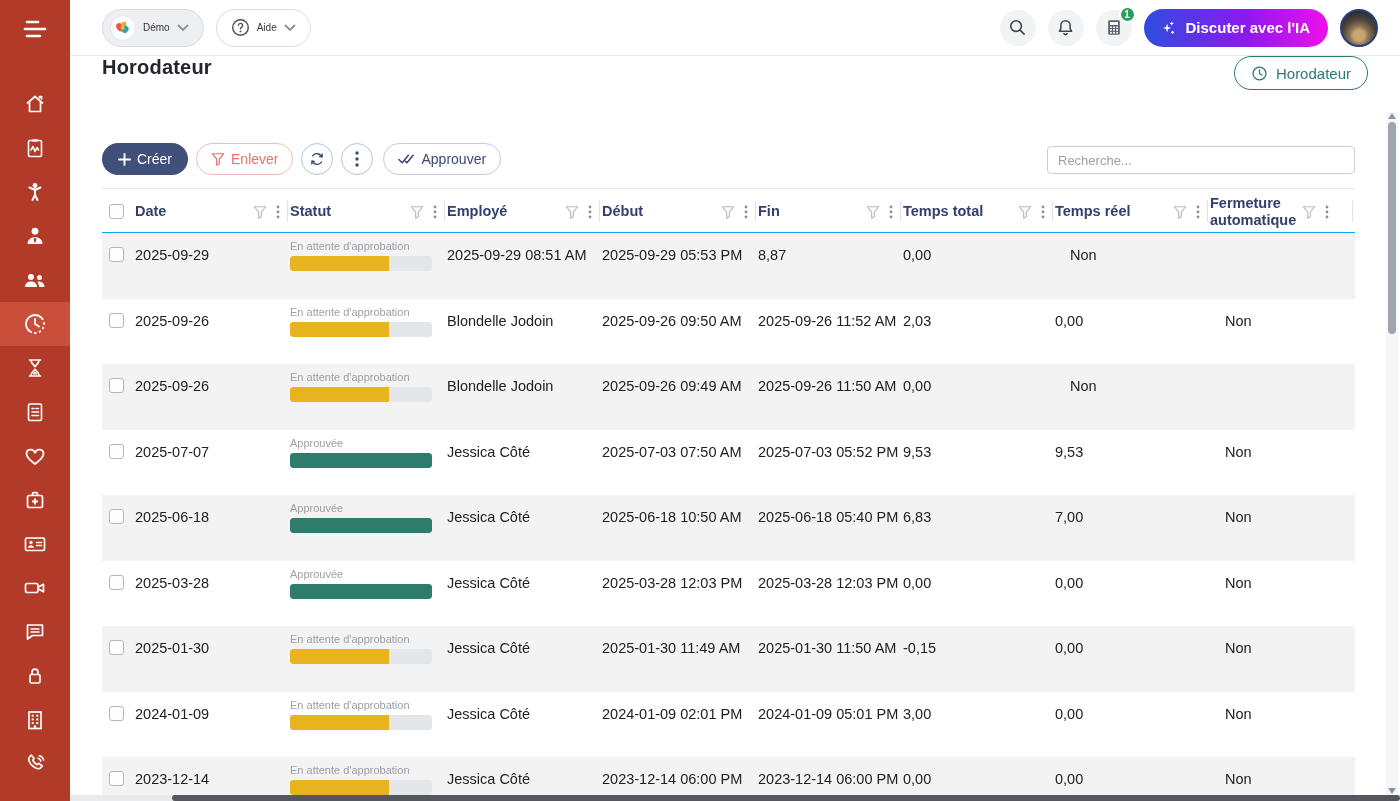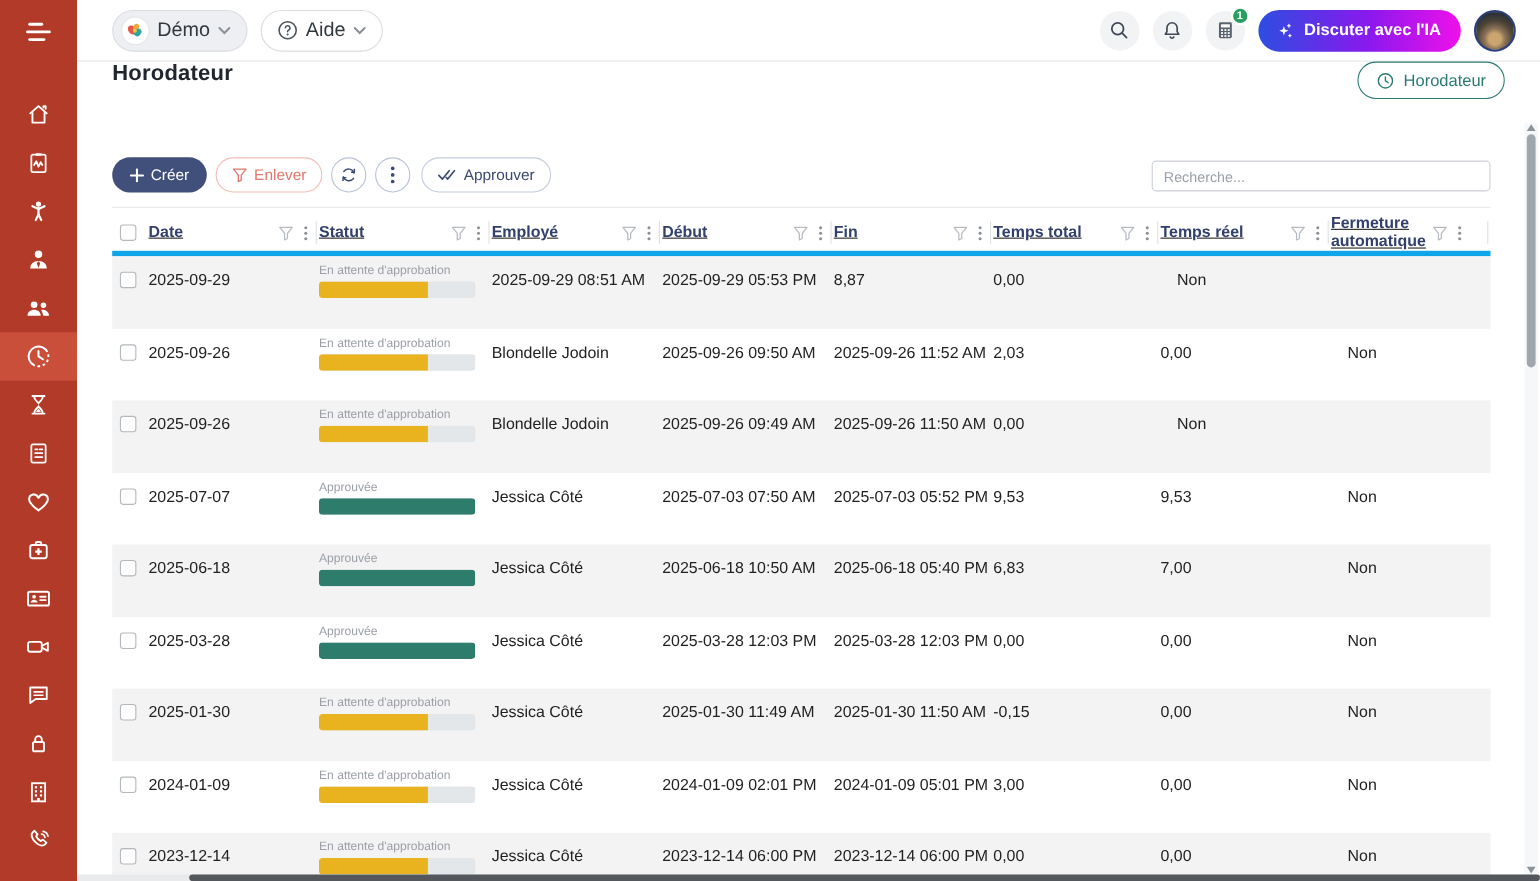--- a/index.html
+++ b/index.html
@@ -12,21 +12,21 @@
   .nav { margin-top:30px; }
   .nav-item { width:70px; height:44px; display:flex; align-items:center; justify-content:center; cursor:pointer; }
   .nav-item.active { background:#c94f3a; }
   .nav-item svg { display:block; }
 
   
   .main { position:absolute; left:70px; top:0; width:1330px; height:801px; background:#fff; }
 
   
   .topbar { height:56px; border-bottom:1px solid #e7e8ea; display:flex; align-items:center; padding:0 22px 0 32px; }
-  .pill { display:inline-flex; align-items:center; gap:7px; height:38px; border-radius:19px; padding:0 14px; font-size:18px; color:#33383f; cursor:pointer; }
+  .pill { display:inline-flex; align-items:center; gap:7px; height:38px; border-radius:19px; padding:0 14px; font-size:10px; color:#33383f; cursor:pointer; }
   .pill.brand { background:#edeff2; border:1px solid #d9dce0; padding-left:7px; }
   .pill.help  { background:#fff; border:1px solid #d9dce0; margin-left:12px; }
   .brand-logo { width:26px; height:26px; border-radius:50%; background:#fff; border:1px solid #e4e6e9; display:flex; align-items:center; justify-content:center; }
   .topbar-right { margin-left:auto; display:flex; align-items:center; gap:12px; }
   .icon-btn { width:36px; height:36px; border-radius:50%; background:#f2f3f5; border:none; display:flex; align-items:center; justify-content:center; cursor:pointer; position:relative; }
   .badge { position:absolute; top:-4px; right:-4px; min-width:17px; height:17px; border-radius:9px; background:#27a05f; border:2px solid #fff; color:#fff; font-size:10px; font-weight:bold; display:flex; align-items:center; justify-content:center; padding:0 2px; }
   .ai-btn { height:38px; border:none; border-radius:19px; padding:0 18px 0 14px; display:flex; align-items:center; gap:8px; color:#fff; font-size:15px; font-weight:bold; cursor:pointer; background:linear-gradient(90deg,#2d4de0 0%,#8b19ee 55%,#ef10ea 100%); }
   .avatar { width:38px; height:38px; border-radius:50%; border:2px solid #2d3f7b; cursor:pointer; overflow:hidden;
     background: radial-gradient(circle at 50% 72%, #caa56f 0 18%, #8a7257 32%, #4c4436 55%, #2c3138 78%, #1c2126 100%); }
 
@@ -42,21 +42,21 @@
   .btn-create { background:#414f7b; color:#fff; border:none; padding:0 16px; }
   .btn-remove { border:1px solid #f3bdb5; color:#e2766c; padding:0 14px; }
   .btn-circle { width:32px; height:32px; border-radius:50%; border:1px solid #b9c2d8; display:flex; align-items:center; justify-content:center; padding:0; }
   .btn-approve { border:1px solid #c3cbdf; color:#3c4a72; padding:0 14px; margin-left:2px; }
   .search-input { position:absolute; top:36px; right:45px; width:308px; height:28px; border:1px solid #ccd0d5; border-radius:4px; padding:0 10px; font-size:13px; color:#33383f; outline:none; }
   .search-input::placeholder { color:#9aa0a8; }
 
   
   .grid-cols { display:grid; grid-template-columns:33px 155px 157px 155px 156px 145px 152px 155px 145px; }
   .table { width:1253px; margin-top:13px; }
-  .thead { border-top:1px solid #e7e8ea; border-bottom:5px solid #0ea5e9; height:45px; align-items:center;text-decoration:underline; }
+  .thead { border-top:1px solid #e7e8ea; border-bottom:1px solid #0ea5e9; height:45px; align-items:center; }
   .hcell { display:flex; align-items:center; position:relative; padding-right:10px; height:45px; }
   .hcell::after { content:""; position:absolute; right:2px; top:12px; height:21px; width:1px; background:#dfe2e5; }
   .hlabel { font-size:14.5px; font-weight:bold; color:#33406d; flex:1; line-height:1.15; padding-right:4px; }
   .hcell.wrap .hlabel { max-width:92px; }
   .hicons { display:flex; align-items:center; gap:9px; }
   .cbx { width:15px; height:15px; border:1.5px solid #b3b8bf; border-radius:3px; background:#fefefe; display:inline-block; cursor:pointer; }
   .cbx-cell { display:flex; align-items:center; padding-left:7px; }
 
   .trow { height:65.5px; align-items:start; cursor:pointer; }
   .trow.alt { background:#f3f3f4; }

